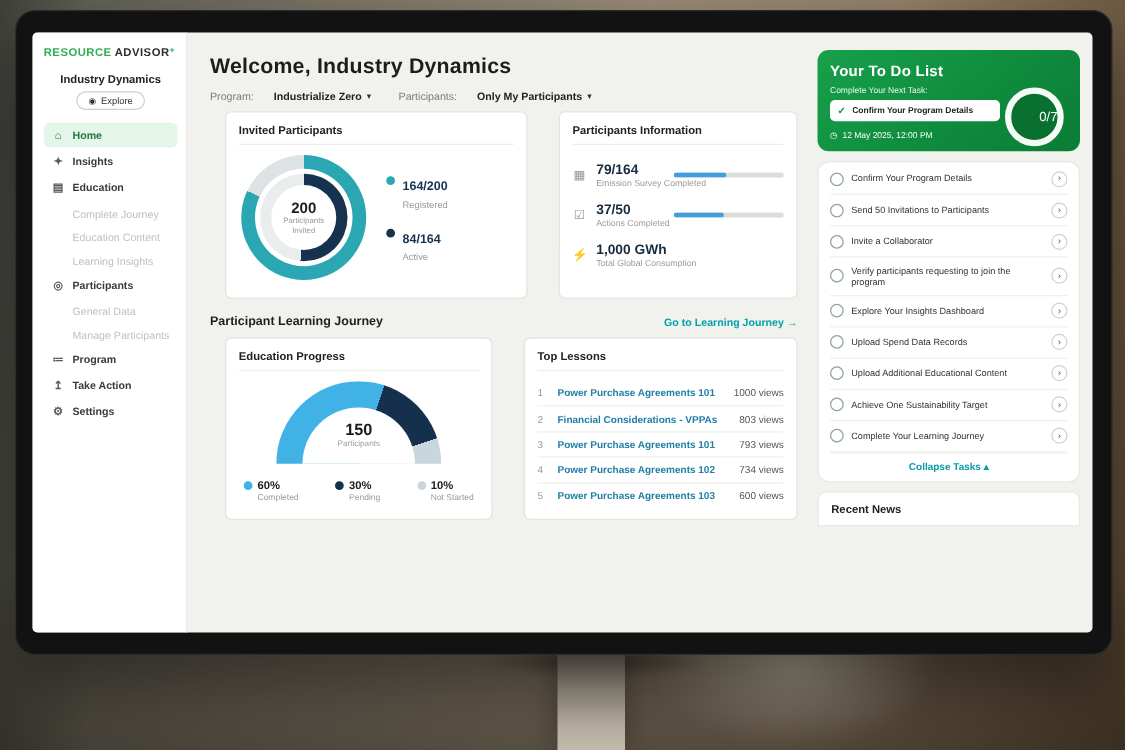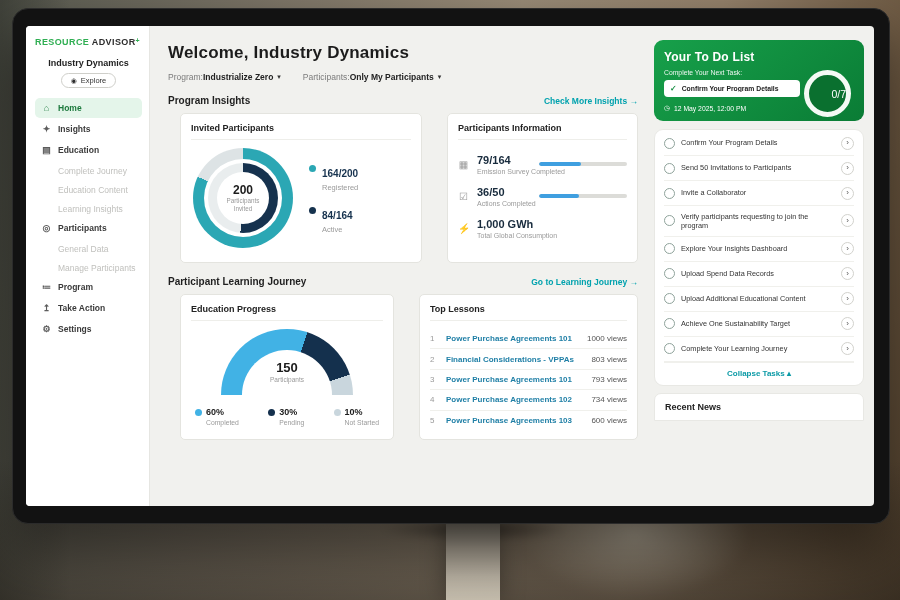--- a/index.html
+++ b/index.html
@@ -28,21 +28,21 @@
   .nav-item .ico{width:11px;font-size:9px;color:#5c5c5c;text-align:center;}
   .nav-item.active{background:#e4f5ea;color:#1d7a3e;}
   .nav-item.active .ico{color:#1d7a3e;}
   .nav-sub{font-size:8.5px;color:#c0c0bd;padding:4.5px 6px 4.5px 23px;cursor:default;}
 
   
   .main{flex:1;min-width:0;padding:10px 12px 0 18px;box-sizing:border-box;}
   .welcome{font-size:17px;font-weight:bold;color:#1c1c1c;margin-top:7px;letter-spacing:.2px;}
   .filters{display:flex;gap:22px;margin-top:9px;font-size:8.5px;color:#7c7c7c;align-items:center;}
   .filter{display:flex;align-items:center;cursor:default;}
-  .filter b{color:#222;margin-left:0;}
+  .filter b{color:#222;margin-left:16px;}
   .caret{font-size:7px;color:#333;margin-left:4px;}
   .sec-row{display:flex;justify-content:space-between;align-items:center;margin-top:13px;}
   .sec-title{font-size:10px;font-weight:bold;color:#1f1f1f;}
   .sec-link{font-size:8.5px;font-weight:bold;color:#00a2ae;cursor:default;}
   .cards{display:flex;gap:13px;margin-top:7px;}
   .card{background:#fff;border:1px solid #e4e4df;border-radius:5px;padding:9px 10px;box-sizing:border-box;overflow:hidden;margin-left:12px;}
   .card-title{font-size:9px;font-weight:bold;color:#222;padding-bottom:6px;border-bottom:1px solid #eeeeea;margin-bottom:8px;}
 
   .card-invited{width:242px;height:150px;}
   .inv-body{display:flex;align-items:center;}
@@ -178,27 +178,20 @@
         <b>Industrialize Zero</b>
         <span class="caret">▾</span>
       </div>
       <div class="filter">
         <span>Participants:</span>
         <b>Only My Participants</b>
         <span class="caret">▾</span>
       </div>
     </div>
 
-    <div class="sec-row">
-      <span class="sec-title">Program Insights</span>
-      <span class="sec-link">
-        <span>Check More Insights</span>
-        <span>→</span>
-      </span>
-    </div>
 
     <div class="cards">
       <div class="card card-invited">
         <div class="card-title">Invited Participants</div>
         <div class="inv-body">
           <div class="donut">
             <div class="d-outer" style="background: conic-gradient(rgb(43, 167, 180) 0deg, rgb(43, 167, 180) 295.2deg, rgb(221, 227, 229) 295.2deg, rgb(221, 227, 229) 360deg);"></div>
             <div class="d-hole1"></div>
             <div class="d-inner" style="background: conic-gradient(rgb(22, 50, 78) 0deg, rgb(22, 50, 78) 184.39deg, rgb(233, 237, 238) 184.39deg, rgb(233, 237, 238) 360deg);"></div>
             <div class="d-hole2">
@@ -233,21 +226,21 @@
             <div class="stat-val">79/164</div>
             <div class="stat-lab">Emission Survey Completed</div>
           </span>
           <span class="bar">
               <i style="width: 48%;"></i>
             </span>
         </div>
         <div class="stat">
           <span class="sico">☑</span>
           <span class="stat-text">
-            <div class="stat-val">36/50</div>
+            <div class="stat-val">37/50</div>
             <div class="stat-lab">Actions Completed</div>
           </span>
           <span class="bar">
               <i style="width: 46%;"></i>
             </span>
         </div>
         <div class="stat">
           <span class="sico">⚡</span>
           <span class="stat-text">
             <div class="stat-val">1,000 GWh</div>

